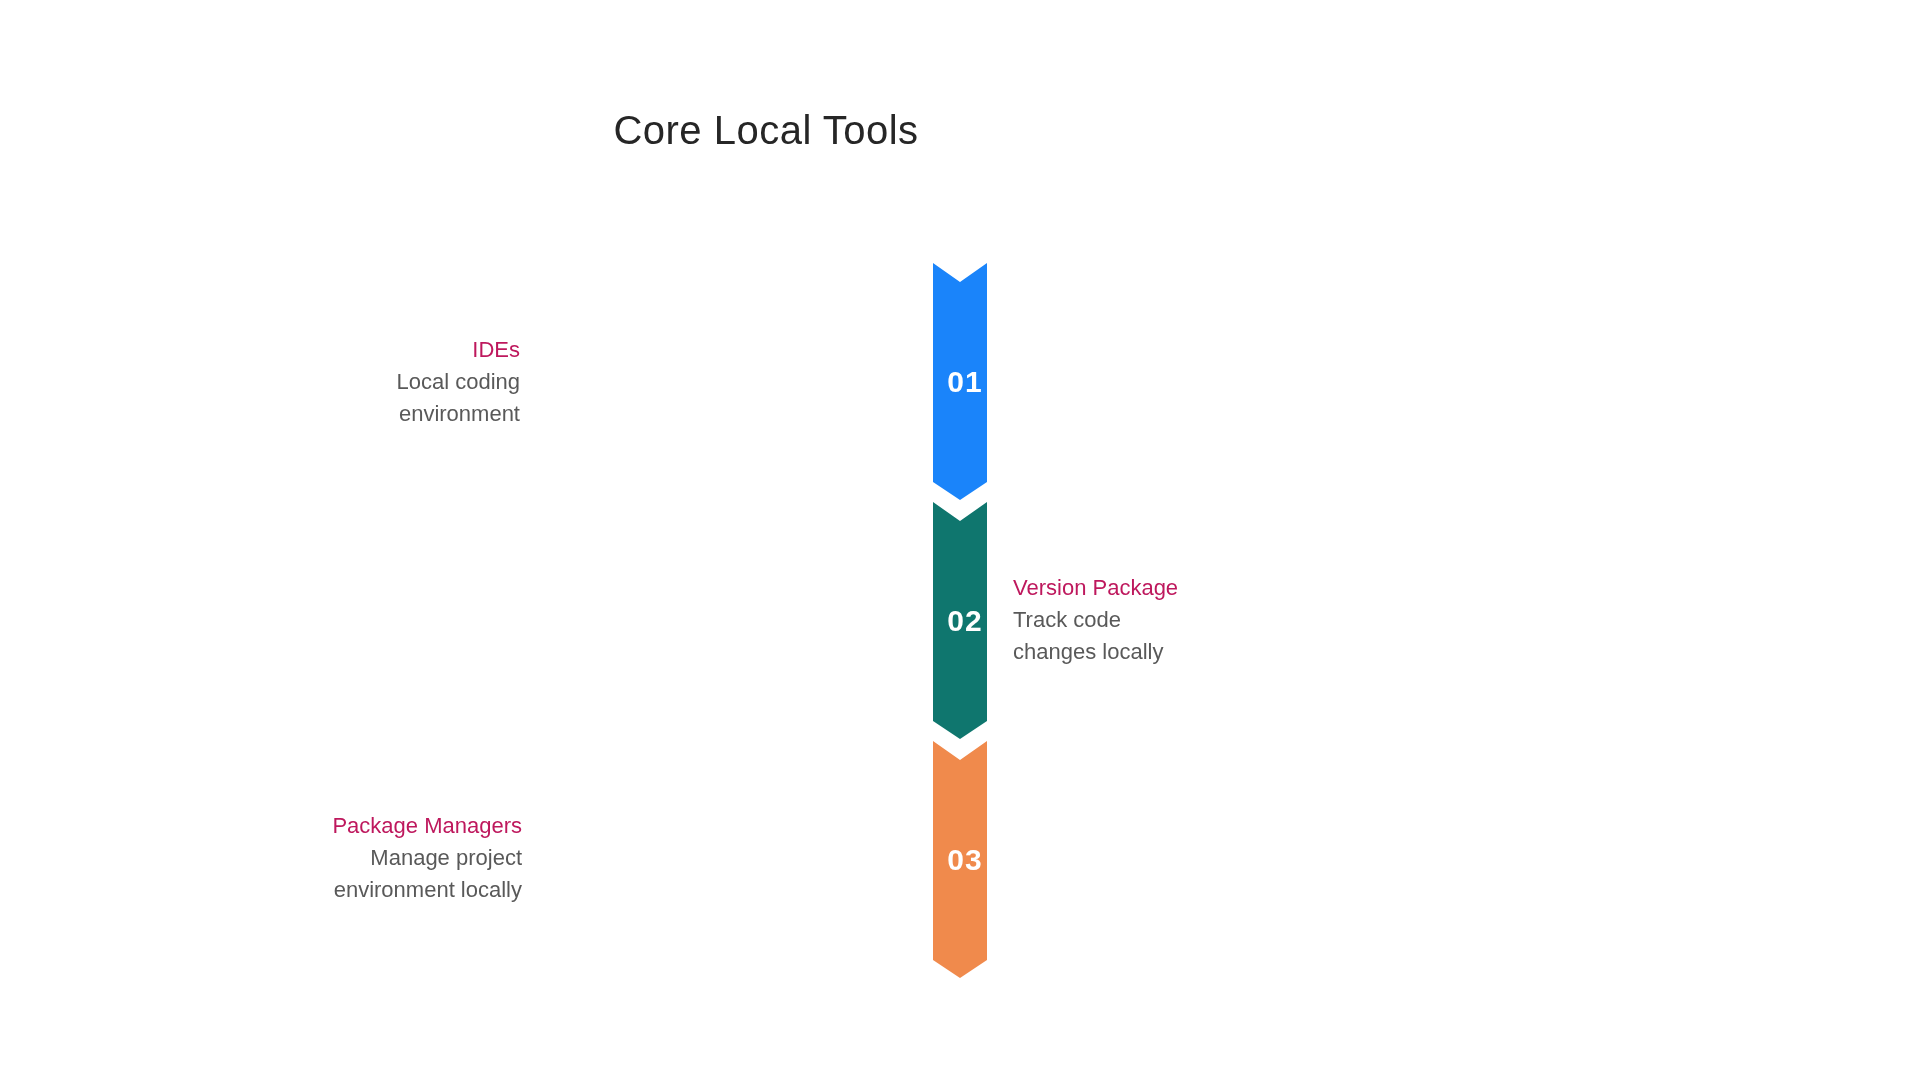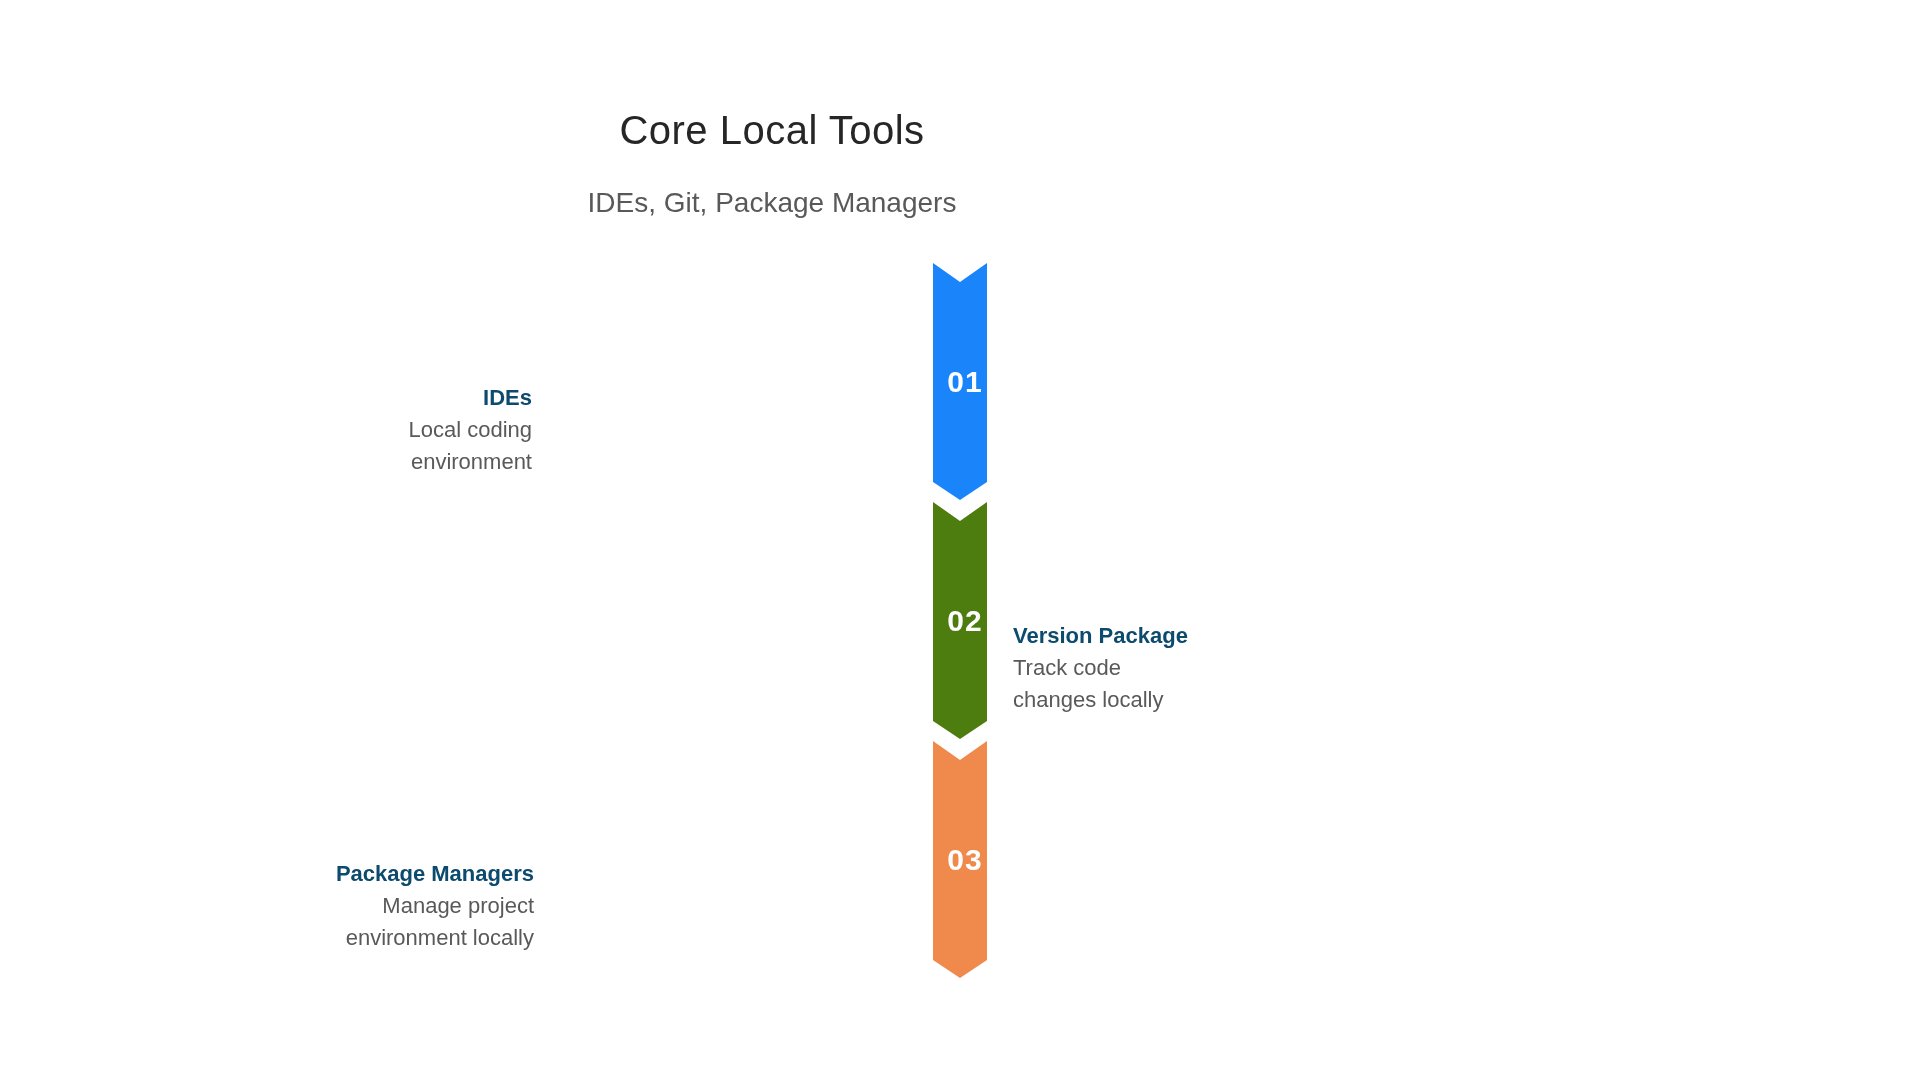--- a/index.html
+++ b/index.html
@@ -7,21 +7,20 @@
     padding: 0;
     background: #ffffff;
   }
   .canvas {
     position: relative;
     width: 1532px;
     height: 1080px;
     background: #ffffff;
     overflow: hidden;
     font-family: "Liberation Sans", "DejaVu Sans", sans-serif;
-    padding-left: 12px;
   }
   .title {
     position: absolute;
     top: 106px;
     left: 0;
     width: 100%;
     text-align: center;
     font-size: 40px;
     line-height: 48px;
     font-weight: 500;
@@ -72,46 +71,44 @@
     font-size: 22px;
     line-height: 32px;
     color: #595959;
   }
   .label-right-aligned { text-align: right; }
   .label-left-aligned  { text-align: left; }
   .label-1 { top: 334px; right: 1012px; }
   .label-2 { top: 572px; left: 1013px; }
   .label-3 { top: 810px; right: 1010px; }
   .label-title {
-    font-weight: 700;
-    color: #0c4a6e;
-    margin-top: 48px;
+    font-weight: 400;
+    color: #be185d;
   }
 </style>
 </head>
 <body>
 
 <div class="canvas">
 
   <div class="title">Core Local Tools</div>
 
-  <div class="subtitle">IDEs, Git, Package Managers</div>
 
   <div class="timeline">
 
     <div class="chevron chevron-1" style="background: rgb(26, 132, 250);">
       <span class="step-num">01</span>
     </div>
     <div class="label label-right-aligned label-1">
       <div class="label-title">IDEs</div>
       <div class="label-desc">Local coding</div>
       <div class="label-desc">environment</div>
     </div>
 
-    <div class="chevron chevron-2" style="background: #4d7c0f;">
+    <div class="chevron chevron-2" style="background: #0f766e;">
       <span class="step-num">02</span>
     </div>
     <div class="label label-left-aligned label-2">
       <div class="label-title">Version Package</div>
       <div class="label-desc">Track code</div>
       <div class="label-desc">changes locally</div>
     </div>
 
     <div class="chevron chevron-3" style="background: rgb(240, 138, 76);">
       <span class="step-num">03</span>

